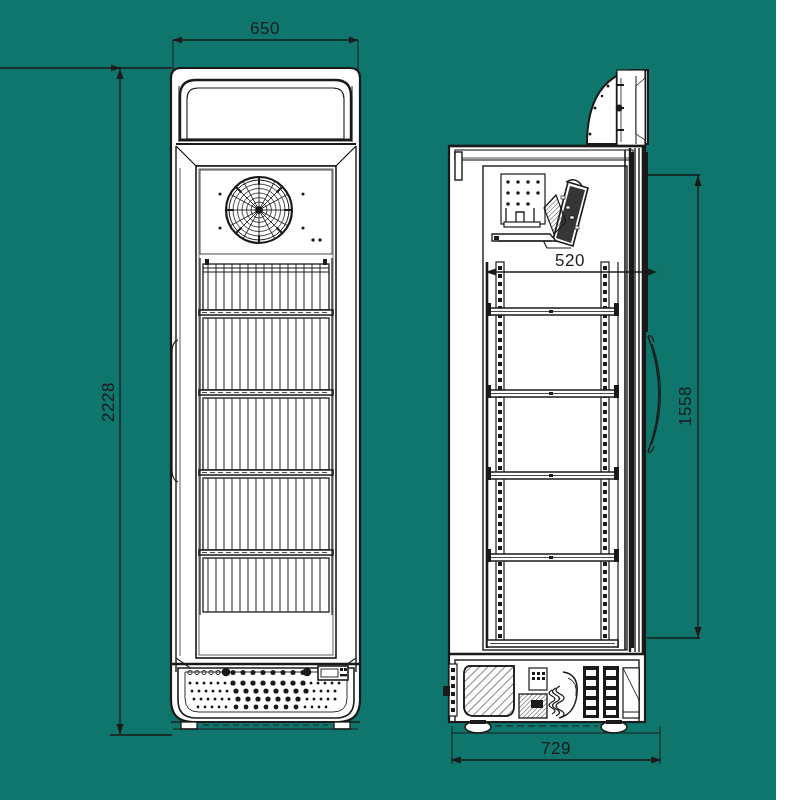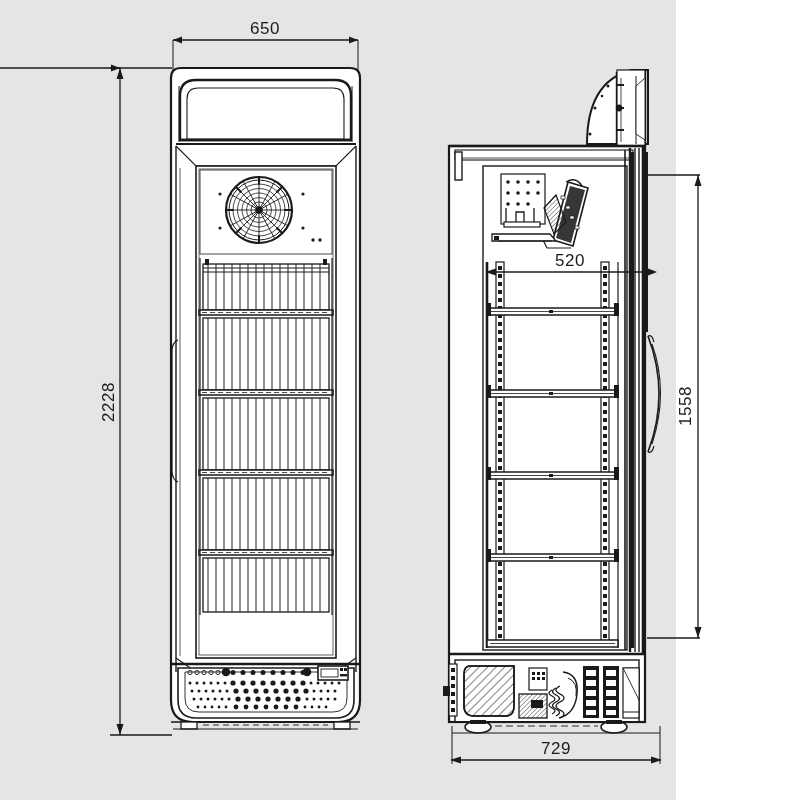--- a/index.html
+++ b/index.html
@@ -1,17 +1,17 @@
 <!DOCTYPE html>
 <html><head>
 <meta charset="utf-8">
 <style>
   html,body{margin:0;padding:0;background:#ffffff;}
   body{width:800px;height:800px;overflow:hidden;font-family:"Liberation Sans",sans-serif;}
-  #stage{position:relative;width:676px;height:800px;background:#e5e5e5;}
+  #stage{position:relative;width:776px;height:800px;background:#0f766e;}
   #stage svg{position:absolute;top:0;left:0;}
   .dimtext{font-family:"Liberation Sans",sans-serif;font-size:17px;fill:#1a1a1a;letter-spacing:0.5px;}
 </style>
 </head>
 <body>
 
 <div id="stage">
 
 <svg width="800" height="800" viewBox="0 0 800 800">
   <defs>

